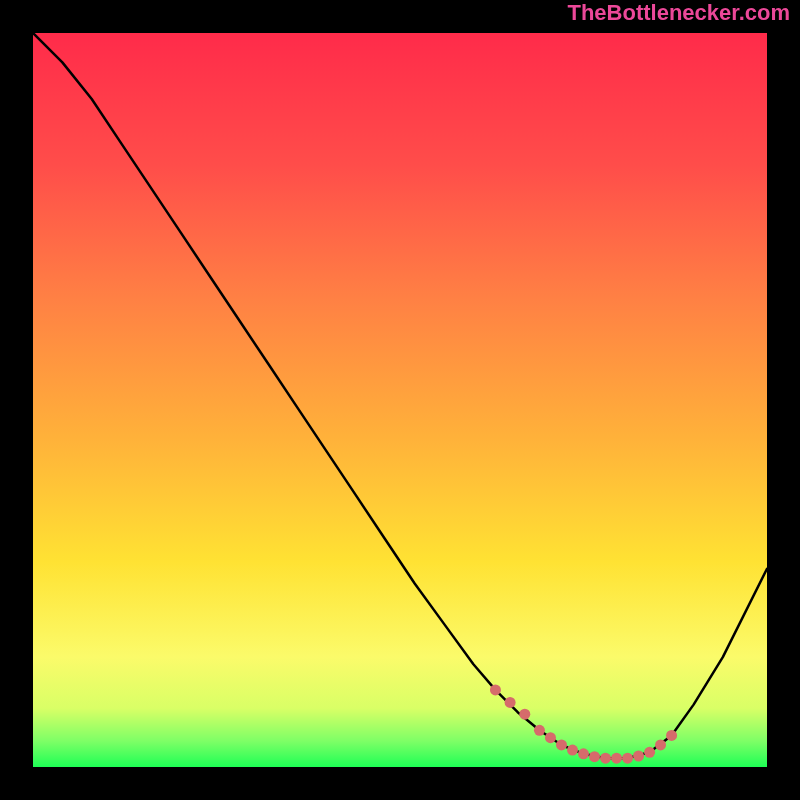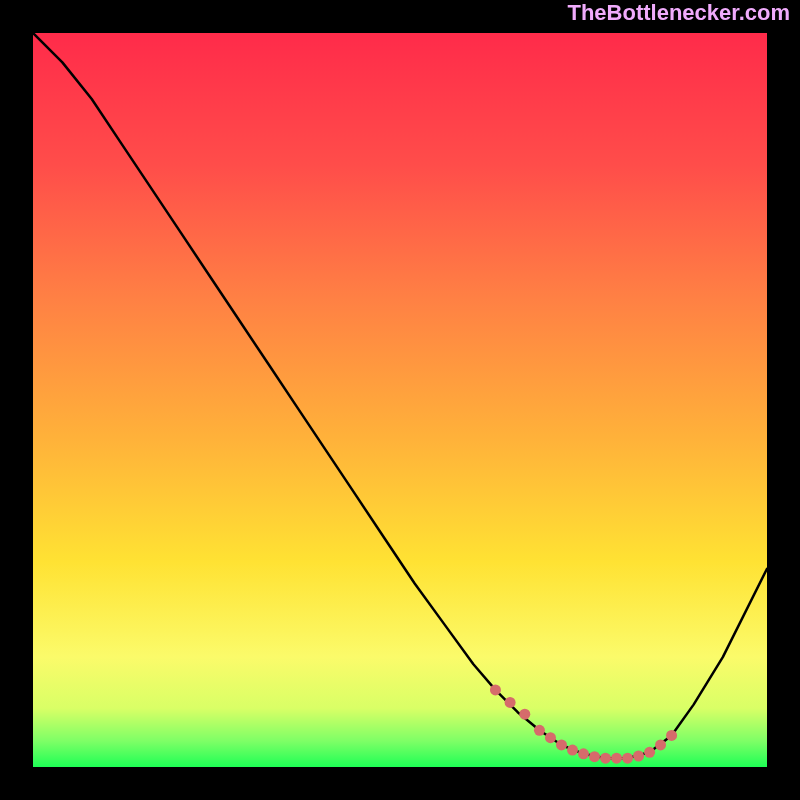--- a/index.html
+++ b/index.html
@@ -14,21 +14,21 @@
   .outer {
     position: relative;
     width: 800px;
     height: 800px;
     background: #000;
   }
   .watermark {
     position: absolute;
     top: 0;
     right: 10px;
-    color: #f0abfc;
+    color: #ec4899;
     font-size: 22px;
     font-weight: bold;
     z-index: 5;
     user-select: none;
   }
   .plot {
     position: absolute;
     left: 33px;
     top: 33px;
     width: 734px;

